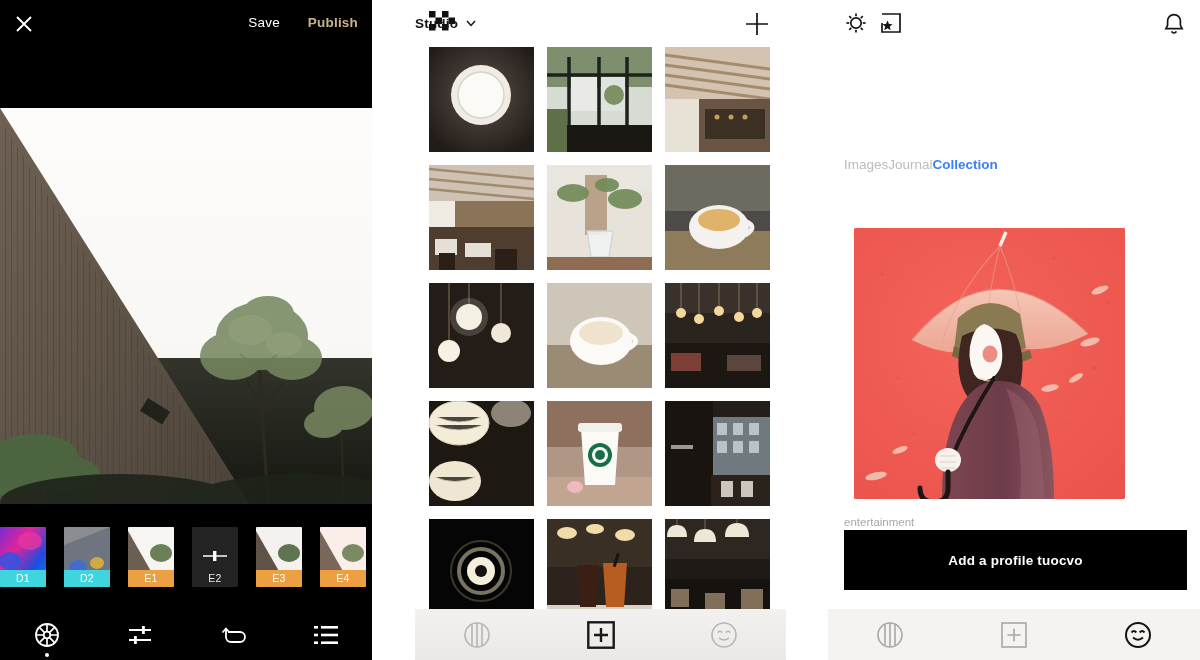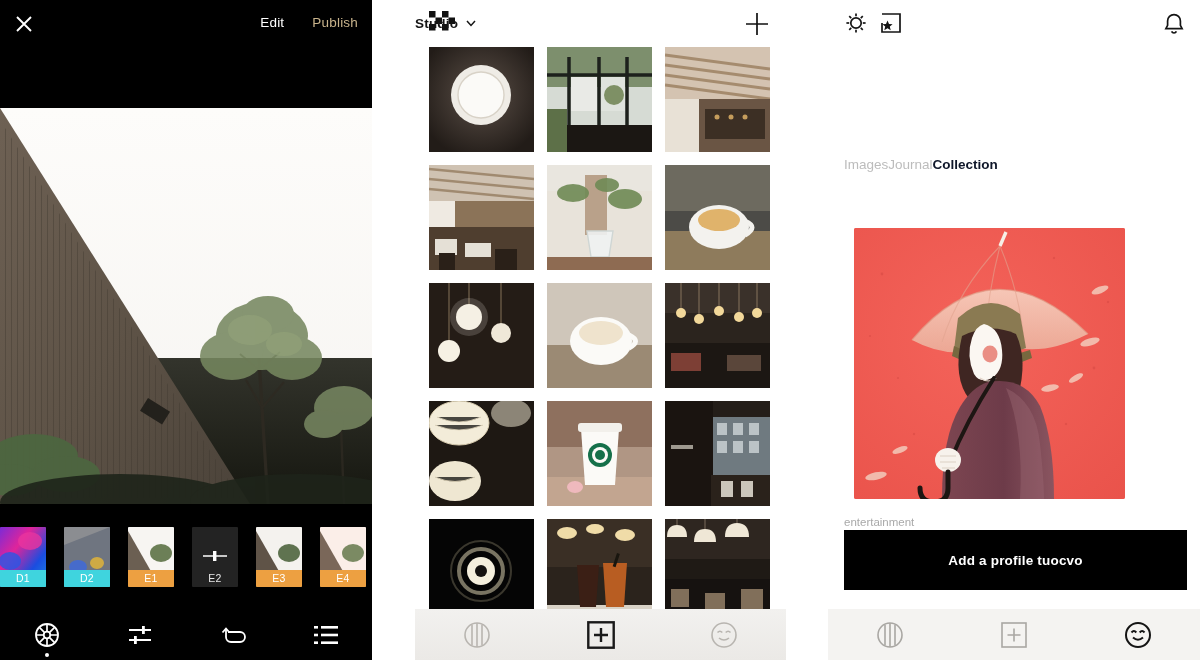--- a/index.html
+++ b/index.html
@@ -23,21 +23,21 @@
   .close-x {
     position: absolute; left: 12px; top: 12px; width: 24px; height: 24px;
     cursor: pointer;
   }
   .close-x svg { display: block; }
   .topbar-actions {
     position: absolute; right: 14px; top: 15px;
     display: flex; align-items: center; gap: 28px;
   }
   .tb-save { color: #ffffff; font-size: 13.5px; letter-spacing: .2px; cursor: pointer; }
-  .tb-publish { color: #c9b48c; font-size: 13.5px; font-weight: normal; letter-spacing: .2px; cursor: pointer; }
+  .tb-publish { color: #c9b48c; font-size: 13.5px; font-weight: bold; letter-spacing: .2px; cursor: pointer; }
 
   
   .edit-canvas {
     position: absolute; left: 0; top: 108px; width: 372px; height: 396px;
     overflow: hidden; background: #fdfcfa;
   }
   .edit-canvas svg { display: block; }
 
   
   .filter-strip {
@@ -129,21 +129,21 @@
     position: absolute; left: 16px; top: 60px; display: flex; align-items: center; gap: 16px;
   }
   .pp-avatar {
     width: 58px; height: 58px; border-radius: 50%; background: #0a0a0a;
     display: flex; align-items: center; justify-content: center; cursor: pointer;
   }
   .pp-username { font-size: 13.5px; font-weight: bold; color: #121212; line-height: 18px; }
   .pp-editprofile { font-size: 13px; color: #c0ad89; line-height: 20px; cursor: pointer; }
   .pp-tabs-wrap { position: absolute; left: 16px; top: 157px; display: flex; align-items: baseline; }
   .pp-tab { font-size: 13.5px; color: #bcbcbc; cursor: pointer; }
-  .pp-tab.active { color: #0f172a; font-weight: bold; }
+  .pp-tab.active { color: #3b82f6; font-weight: bold; }
 
   .pp-illustration {
     position: absolute; left: 26px; top: 228px; width: 271px; height: 271px;
     background: #f0584f; overflow: hidden; cursor: pointer; border-radius: 2px;
   }
   .pp-illustration svg { display: block; }
 
   .pp-caption {
     position: absolute; left: 16px; top: 516px; font-size: 11.5px; color: #a9a9a9;
   }
@@ -168,21 +168,21 @@
 
   <div id="editor-panel">
 
     <div class="editor-topbar">
       <div class="close-x">
         <svg width="24" height="24" viewBox="0 0 24 24">
           <path d="M5 5 L19 19 M19 5 L5 19" stroke="#fff" stroke-width="1.9" fill="none"></path>
         </svg>
       </div>
       <div class="topbar-actions">
-        <div class="tb-save">Edit</div>
+        <div class="tb-save">Save</div>
         <div class="tb-publish">Publish</div>
       </div>
     </div>
 
     <div class="edit-canvas">
       <svg width="372" height="396" viewBox="0 0 372 396">
         <defs>
           <linearGradient id="skyG" x1="0" y1="0" x2="0" y2="1">
             <stop offset="0" stop-color="#fdfcfa"></stop>
               <stop offset="1" stop-color="#f6f4f1"></stop>

